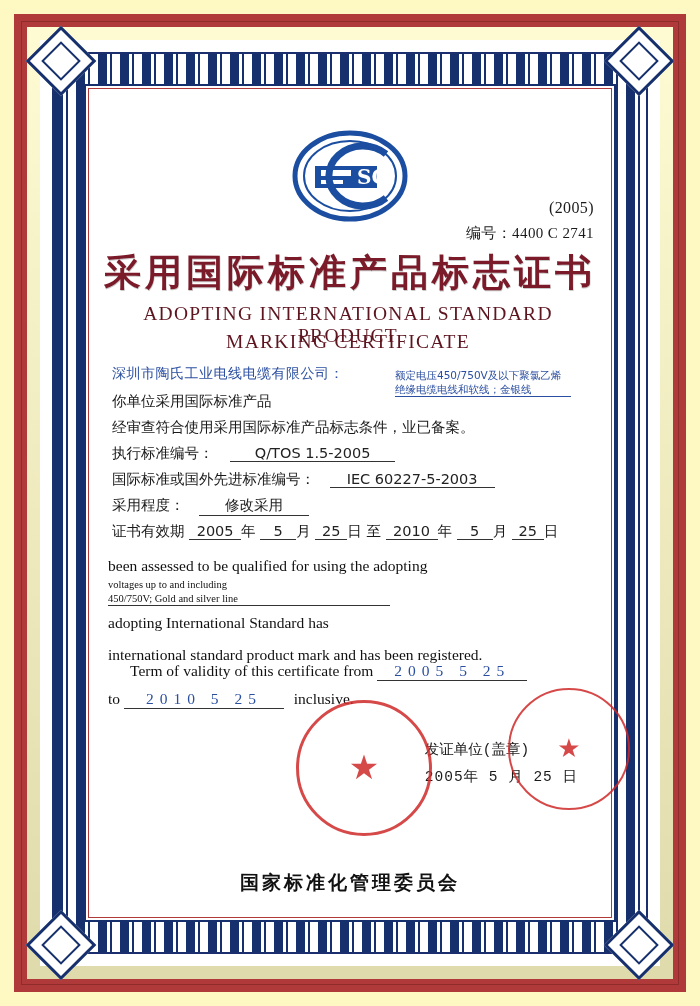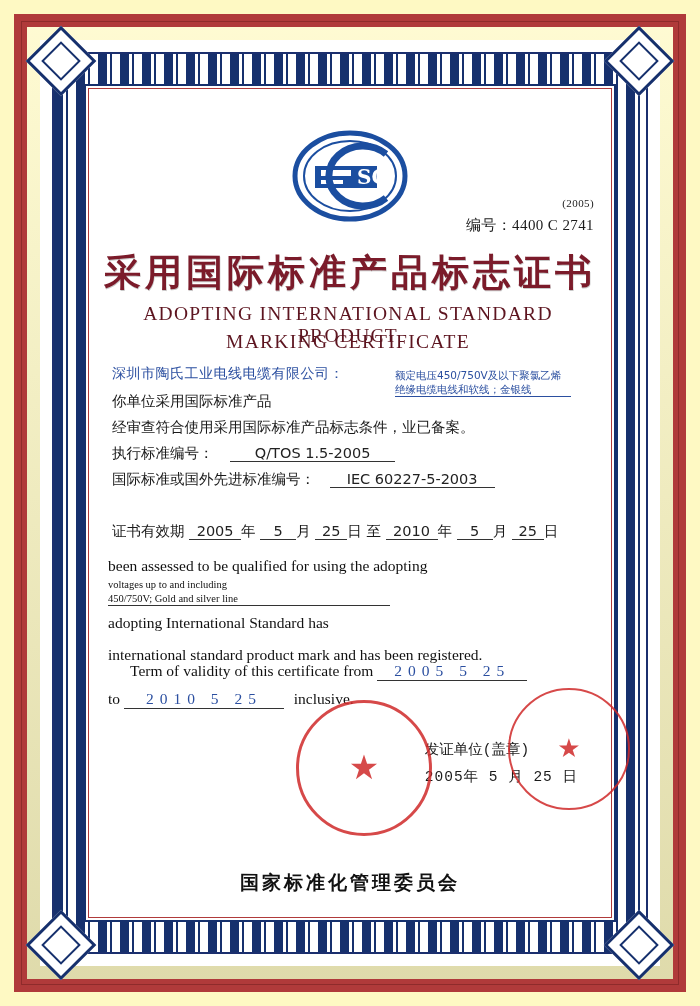--- a/index.html
+++ b/index.html
@@ -110,21 +110,21 @@
   .code-block {
     position: absolute;
     right: 6px;
     top: 94px;
     text-align: right;
     color: #1b1b1b;
     font-size: 14.5px;
     line-height: 1.7;
     letter-spacing: 0.4px;
   }
-  .code-year { font-size: 11px; }
+  .code-year { font-size: 16px; }
   .code-no { font-size: 15px; }
 
   .title-cn {
     position: absolute;
     top: 148px;
     left: 0; right: 0;
     text-align: center;
     font-family: "DejaVu Serif", serif;
     font-size: 37px;
     font-weight: bold;
@@ -368,20 +368,24 @@
     <div class="row r-std">
       <span class="lbl">执行标准编号：</span>
       <span class="fill" style="width:165px;margin-left:12px;">Q/TOS 1.5-2005</span>
     </div>
 
     <div class="row r-intl">
       <span class="lbl">国际标准或国外先进标准编号：</span>
       <span class="fill" style="width:165px;margin-left:10px;">IEC 60227-5-2003</span>
     </div>
 
+    <div class="row r-deg">
+      <span class="lbl">采用程度：</span>
+      <span class="fill" style="width:110px;margin-left:10px;">修改采用</span>
+    </div>
 
     <div class="row r-valid">
       <span class="lbl">证书有效期</span>
       <span class="fill" style="width:52px;">2005</span><span>年</span>
       <span class="fill" style="width:36px;">5</span><span>月</span>
       <span class="fill" style="width:32px;">25</span><span>日</span>
       <span>至</span>
       <span class="fill" style="width:52px;">2010</span><span>年</span>
       <span class="fill" style="width:36px;">5</span><span>月</span>
       <span class="fill" style="width:32px;">25</span><span>日</span>

